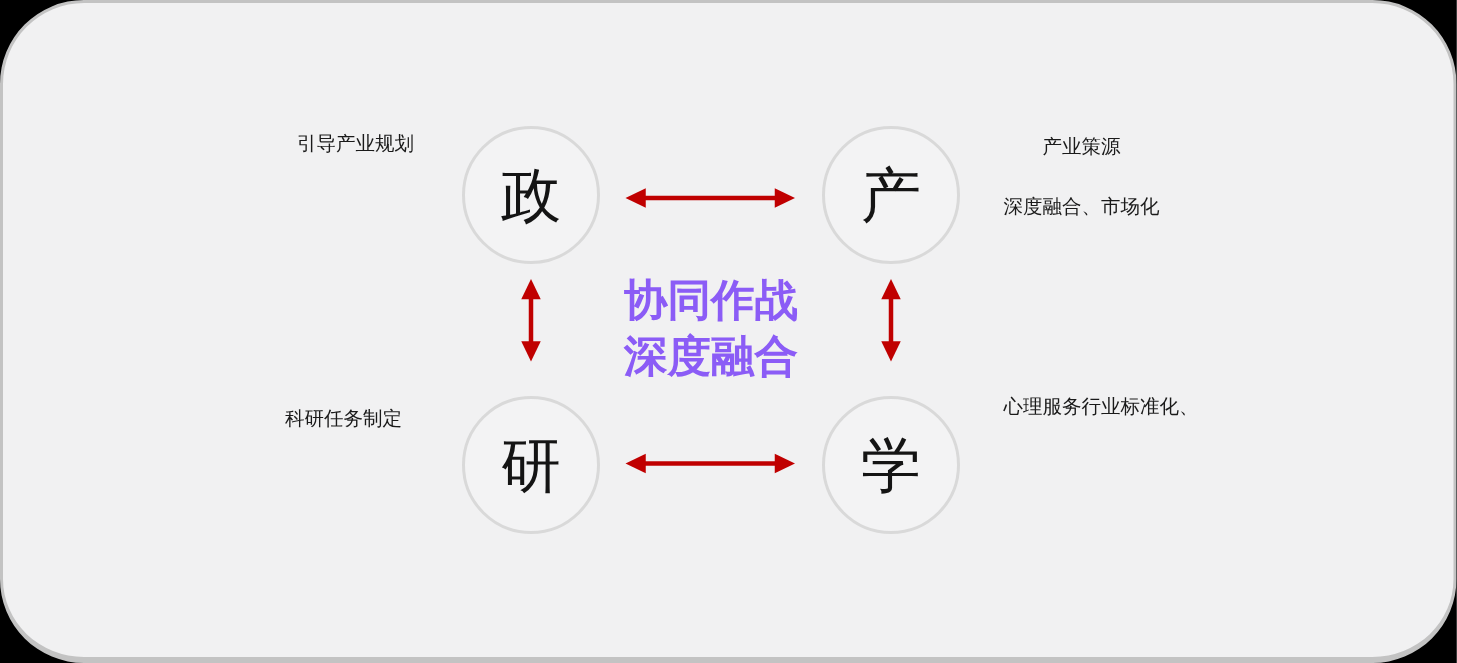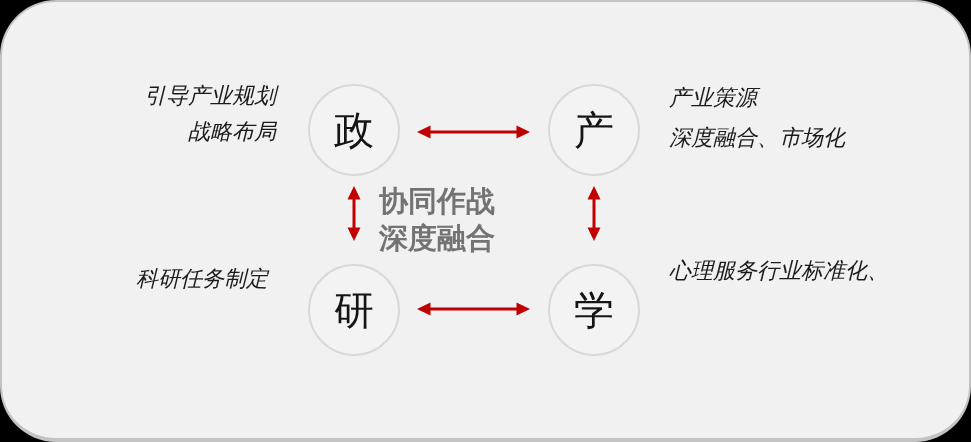--- a/index.html
+++ b/index.html
@@ -36,42 +36,41 @@
   .node-industry { left: 546px; top: 82px; }
   .node-research { left: 306px; top: 262px; }
   .node-academia { left: 546px; top: 262px; }
 
   .arrows { position: absolute; inset: 0; width: 971px; height: 442px; }
   .arrows line    { stroke: var(--red); stroke-width: 3; }
   .arrows polygon { fill: var(--red); }
 
   .center-text {
     position: absolute; left: 377px; top: 181px; width: 190px;
-    text-align: left;
-    font-size: 29px; font-weight: bold; color: #737373;
+    text-align: center;
+    font-size: 29px; font-weight: bold; color: #8b5cf6;
     line-height: 37px;
   }
 
-  .annot { position: absolute; color: var(--text); font-size: 22px; font-style: italic; }
+  .annot { position: absolute; color: var(--text); font-size: 13px; }
   .annot .line { line-height: 36px; }
   .annot-gov      { right: 693px; top: 76px;  text-align: right; white-space: nowrap; }
   .annot-research { right: 701px; top: 259px; text-align: left; white-space: nowrap; }
   .annot-industry { left: 667px; top: 82px;  text-align: left; white-space: nowrap; }
   .annot-academia { left: 667px; top: 255px; text-align: left; white-space: nowrap; }
-  .annot .para { line-height: 28px; margin-bottom: 12px; }
+  .annot .para { line-height: 28px; margin-bottom: 12px; text-align: center; }
   .annot .para:last-child { margin-bottom: 0; }
 </style>
 </head>
 <body>
 
 <div class="card">
 
   <div class="annot annot-gov">
     <div class="line">引导产业规划</div>
-    <div class="line">战略布局</div>
   </div>
   <div class="annot annot-research">
     <div class="line">科研任务制定</div>
   </div>
 
   <div class="annot annot-industry">
     <div class="para">产业策源</div>
     <div class="para">深度融合、市场化</div>
   </div>
   <div class="annot annot-academia">

